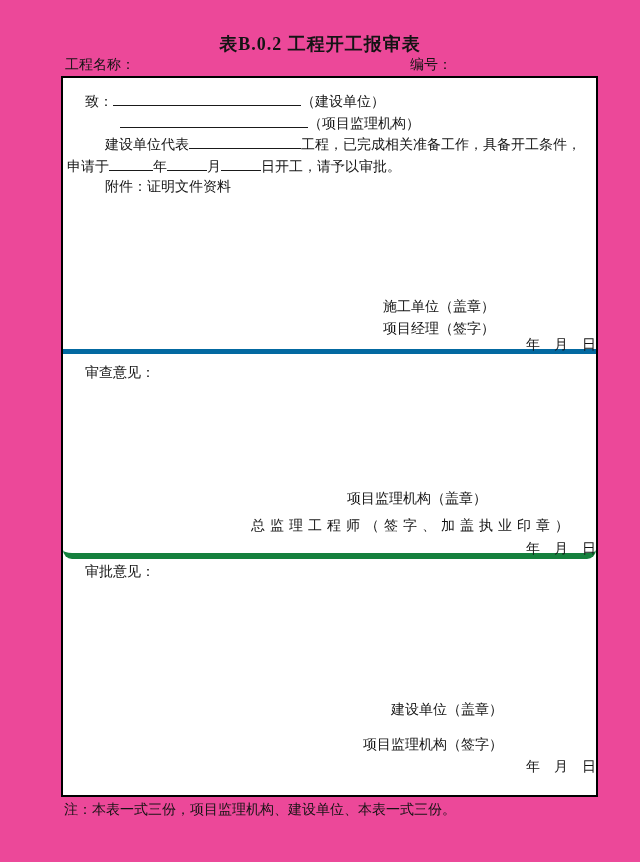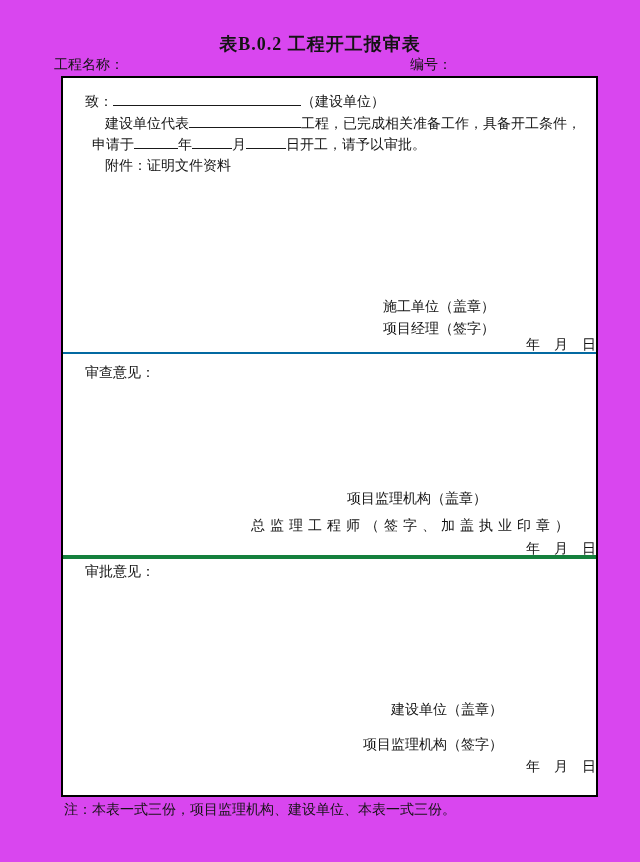--- a/index.html
+++ b/index.html
@@ -3,48 +3,48 @@
 <meta charset="utf-8">
 <style>
   * { margin:0; padding:0; box-sizing:border-box; }
   html,body { background:#ffffff; }
   body {
     width:640px; height:862px;
     font-family:"Liberation Serif","DejaVu Serif",serif;
     font-size:14px; color:#141414;
     position:relative; overflow:hidden;
   }
-  .page { position:relative; width:640px; height:862px; background:#d946ef; }
+  .page { position:relative; width:640px; height:862px; background:#ec4899; }
 
   .title {
     position:absolute; top:32px; left:0; width:100%;
     text-align:center; font-size:18px; font-weight:bold; letter-spacing:1px;
   }
 
   .hdr-label { position:absolute; top:56px; white-space:nowrap; }
-  .hdr-project { left:54px; }
+  .hdr-project { left:65px; }
   .hdr-number  { left:410px; }
 
   .form-table {
     position:absolute; top:76px; left:61px;
     width:537px; height:721px;
     border:2px solid #000;
     background:#fff;
   }
   .sec { position:relative; width:100%; }
-  .sec-apply   { height:276px; border-bottom:2px solid #0369a1; }
-  .sec-review  { height:205px; border-bottom:4px solid #15803d; }
+  .sec-apply   { height:276px; border-bottom:5px solid #0369a1; }
+  .sec-review  { height:205px; border-bottom:6px solid #15803d;border-radius:9px; }
   .sec-approve { height:236px; }
 
   .fill-block { padding:13px 4px 0 2px; line-height:20.5px; }
   .fill-block p { white-space:nowrap; }
   .ind-to      { text-indent:20px; }
   .ind-line2   { text-indent:55px; }
   .ind-body    { text-indent:40px; }
-  .ind-apply   { text-indent:2px;margin-left:25px; }
+  .ind-apply   { text-indent:2px; }
   .ind-attach  { text-indent:40px; }
 
   .blank {
     display:inline-block; border-bottom:1px solid #1a1a1a;
     height:15px; vertical-align:baseline;
   }
   .w188 { width:188px; }
   .w112 { width:112px; }
   .w44  { width:44px; }
   .w40  { width:40px; }
@@ -85,20 +85,21 @@
   </div>
   <div class="hdr-label hdr-number">
     <span>编号：</span><span></span>
   </div>
 
   <div class="form-table">
 
     <div class="sec sec-apply">
       <div class="fill-block">
         <p class="ind-to"><span>致：</span><span class="blank w188"></span><span>（建设单位）</span></p>
+        <p class="ind-line2"><span class="blank w188"></span><span>（项目监理机构）</span></p>
         <p class="ind-body"><span>建设单位代表</span><span class="blank w112"></span><span>工程，已完成相关准备工作，具备开工条件，</span></p>
         <p class="ind-apply"><span>申请于</span><span class="blank w44"></span><span>年</span><span class="blank w40"></span><span>月</span><span class="blank w40"></span><span>日开工，请予以审批。</span></p>
         <p class="ind-attach">附件：证明文件资料</p>
       </div>
       <div class="abs s1-org">施工单位（盖章）</div>
       <div class="abs s1-person">项目经理（签字）</div>
       <div class="date-row s1-date">年　月　日</div>
     </div>
 
     <div class="sec sec-review">

